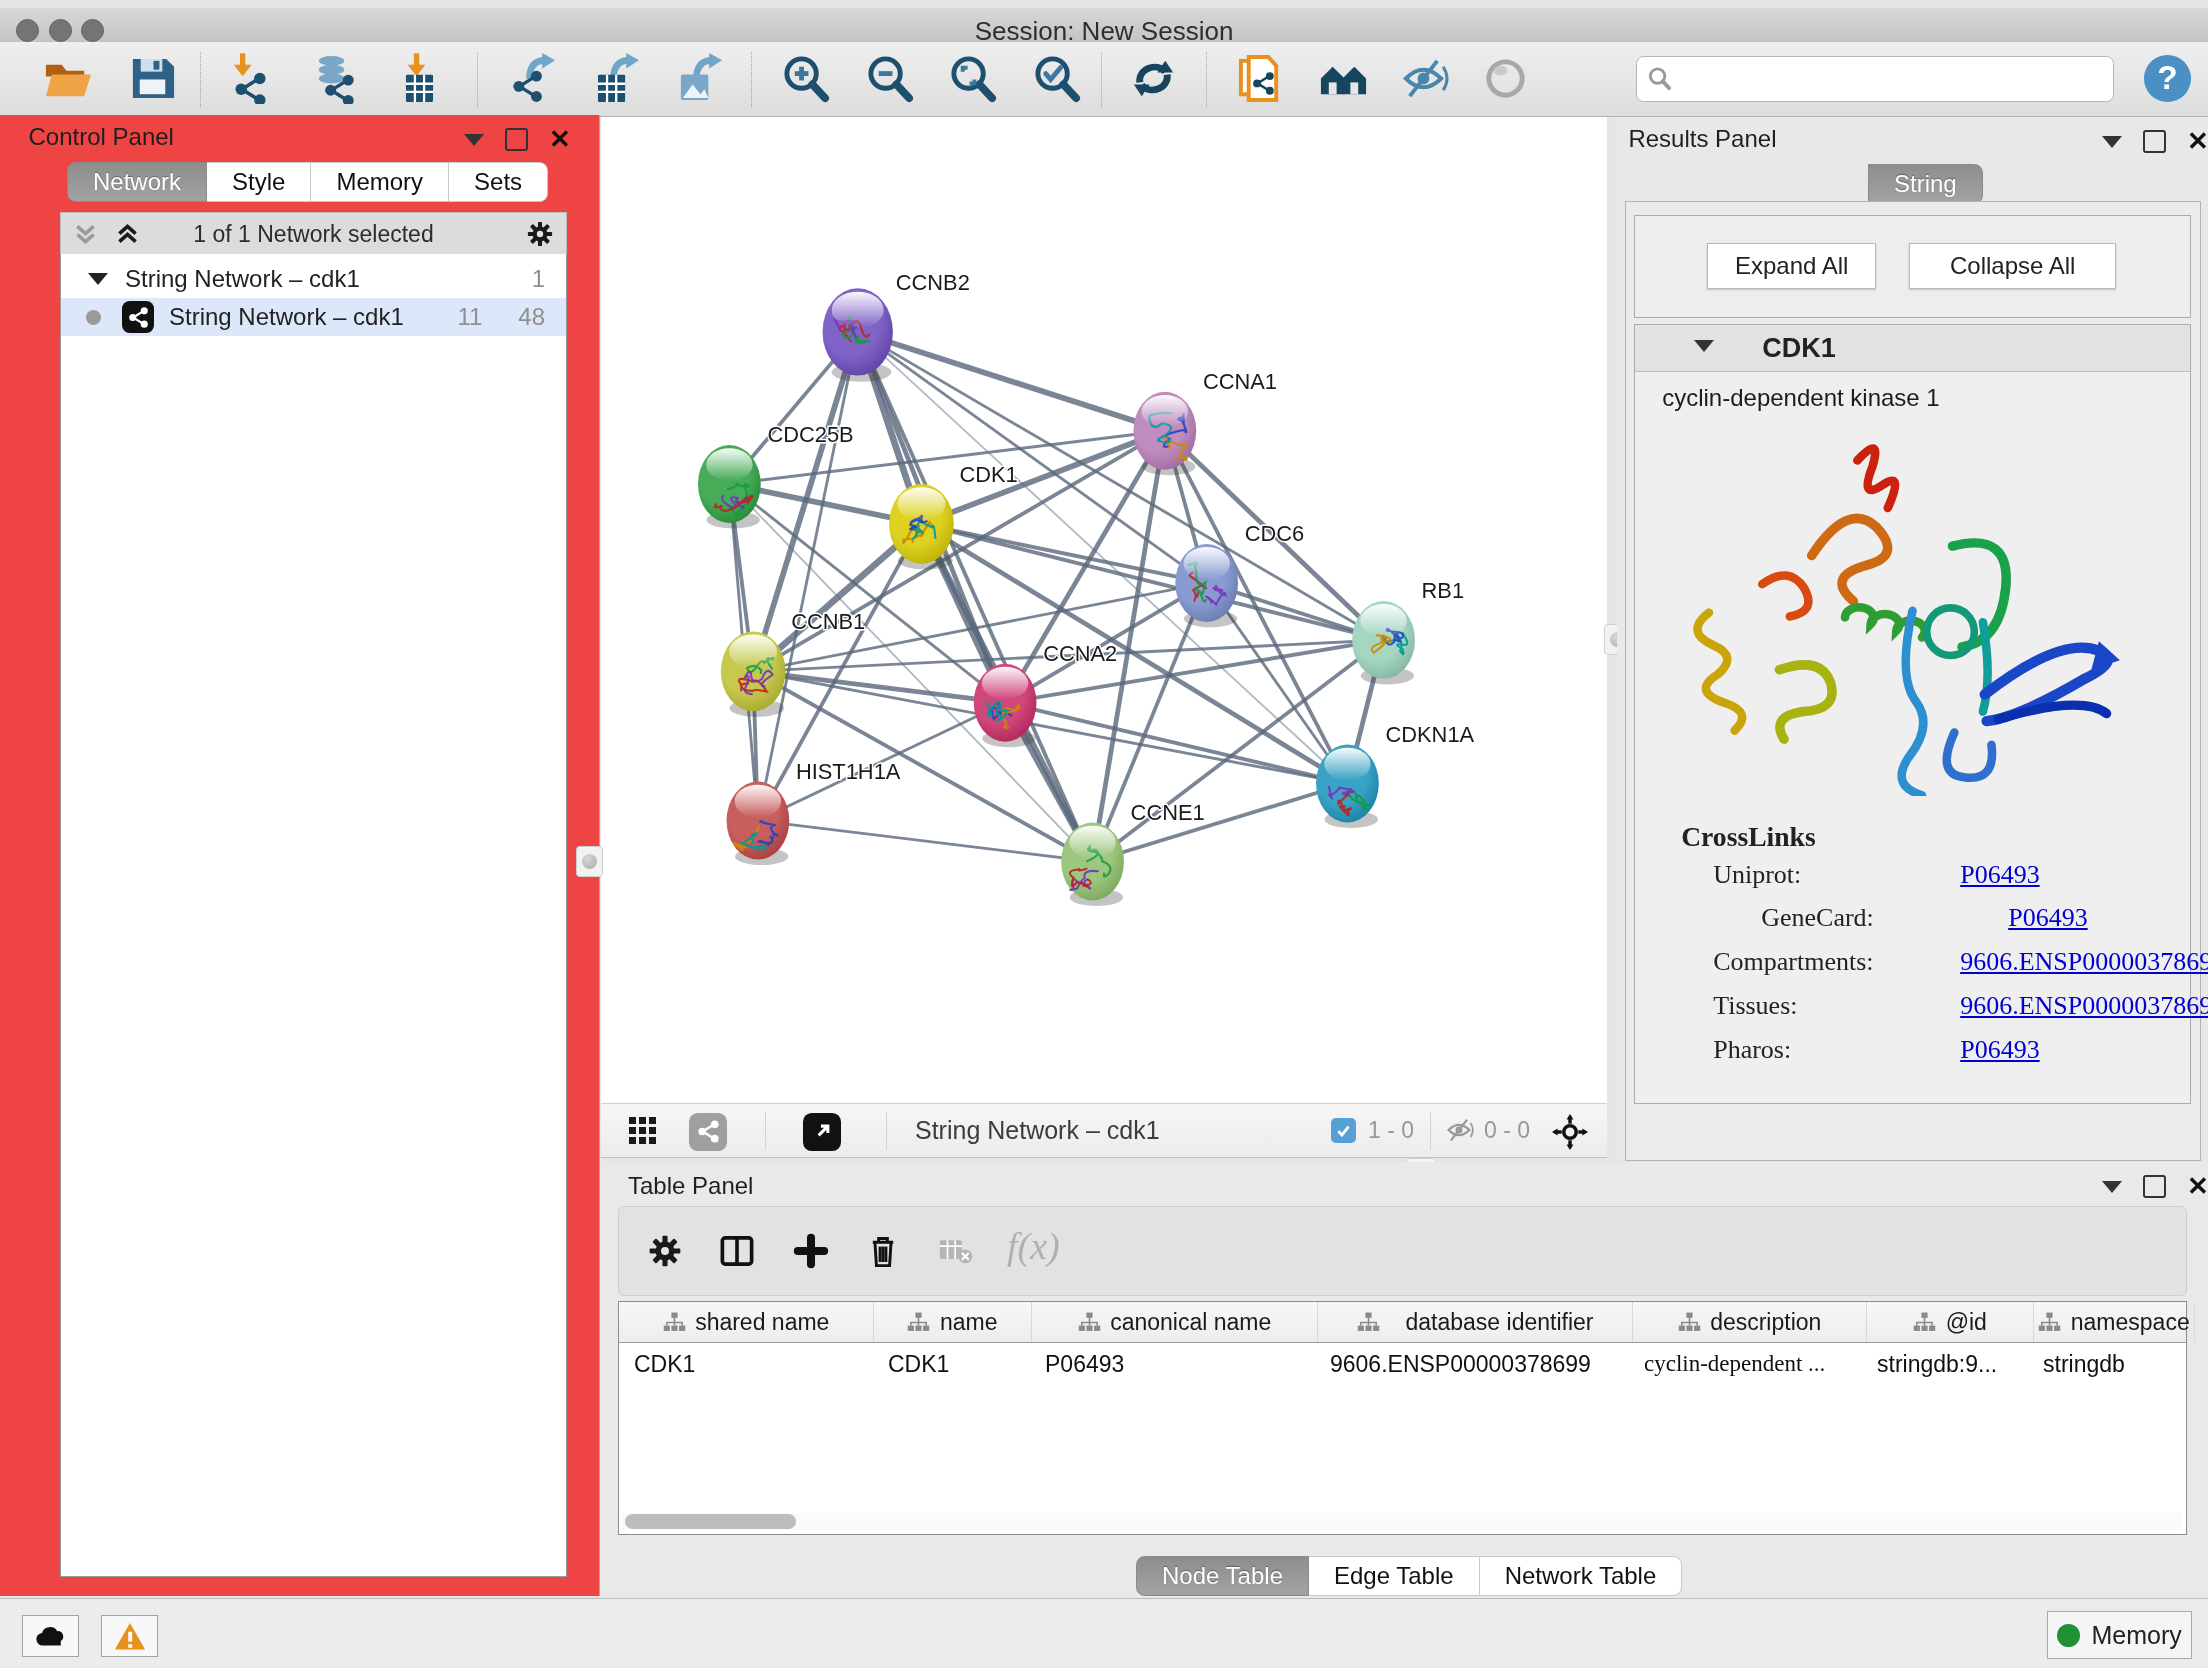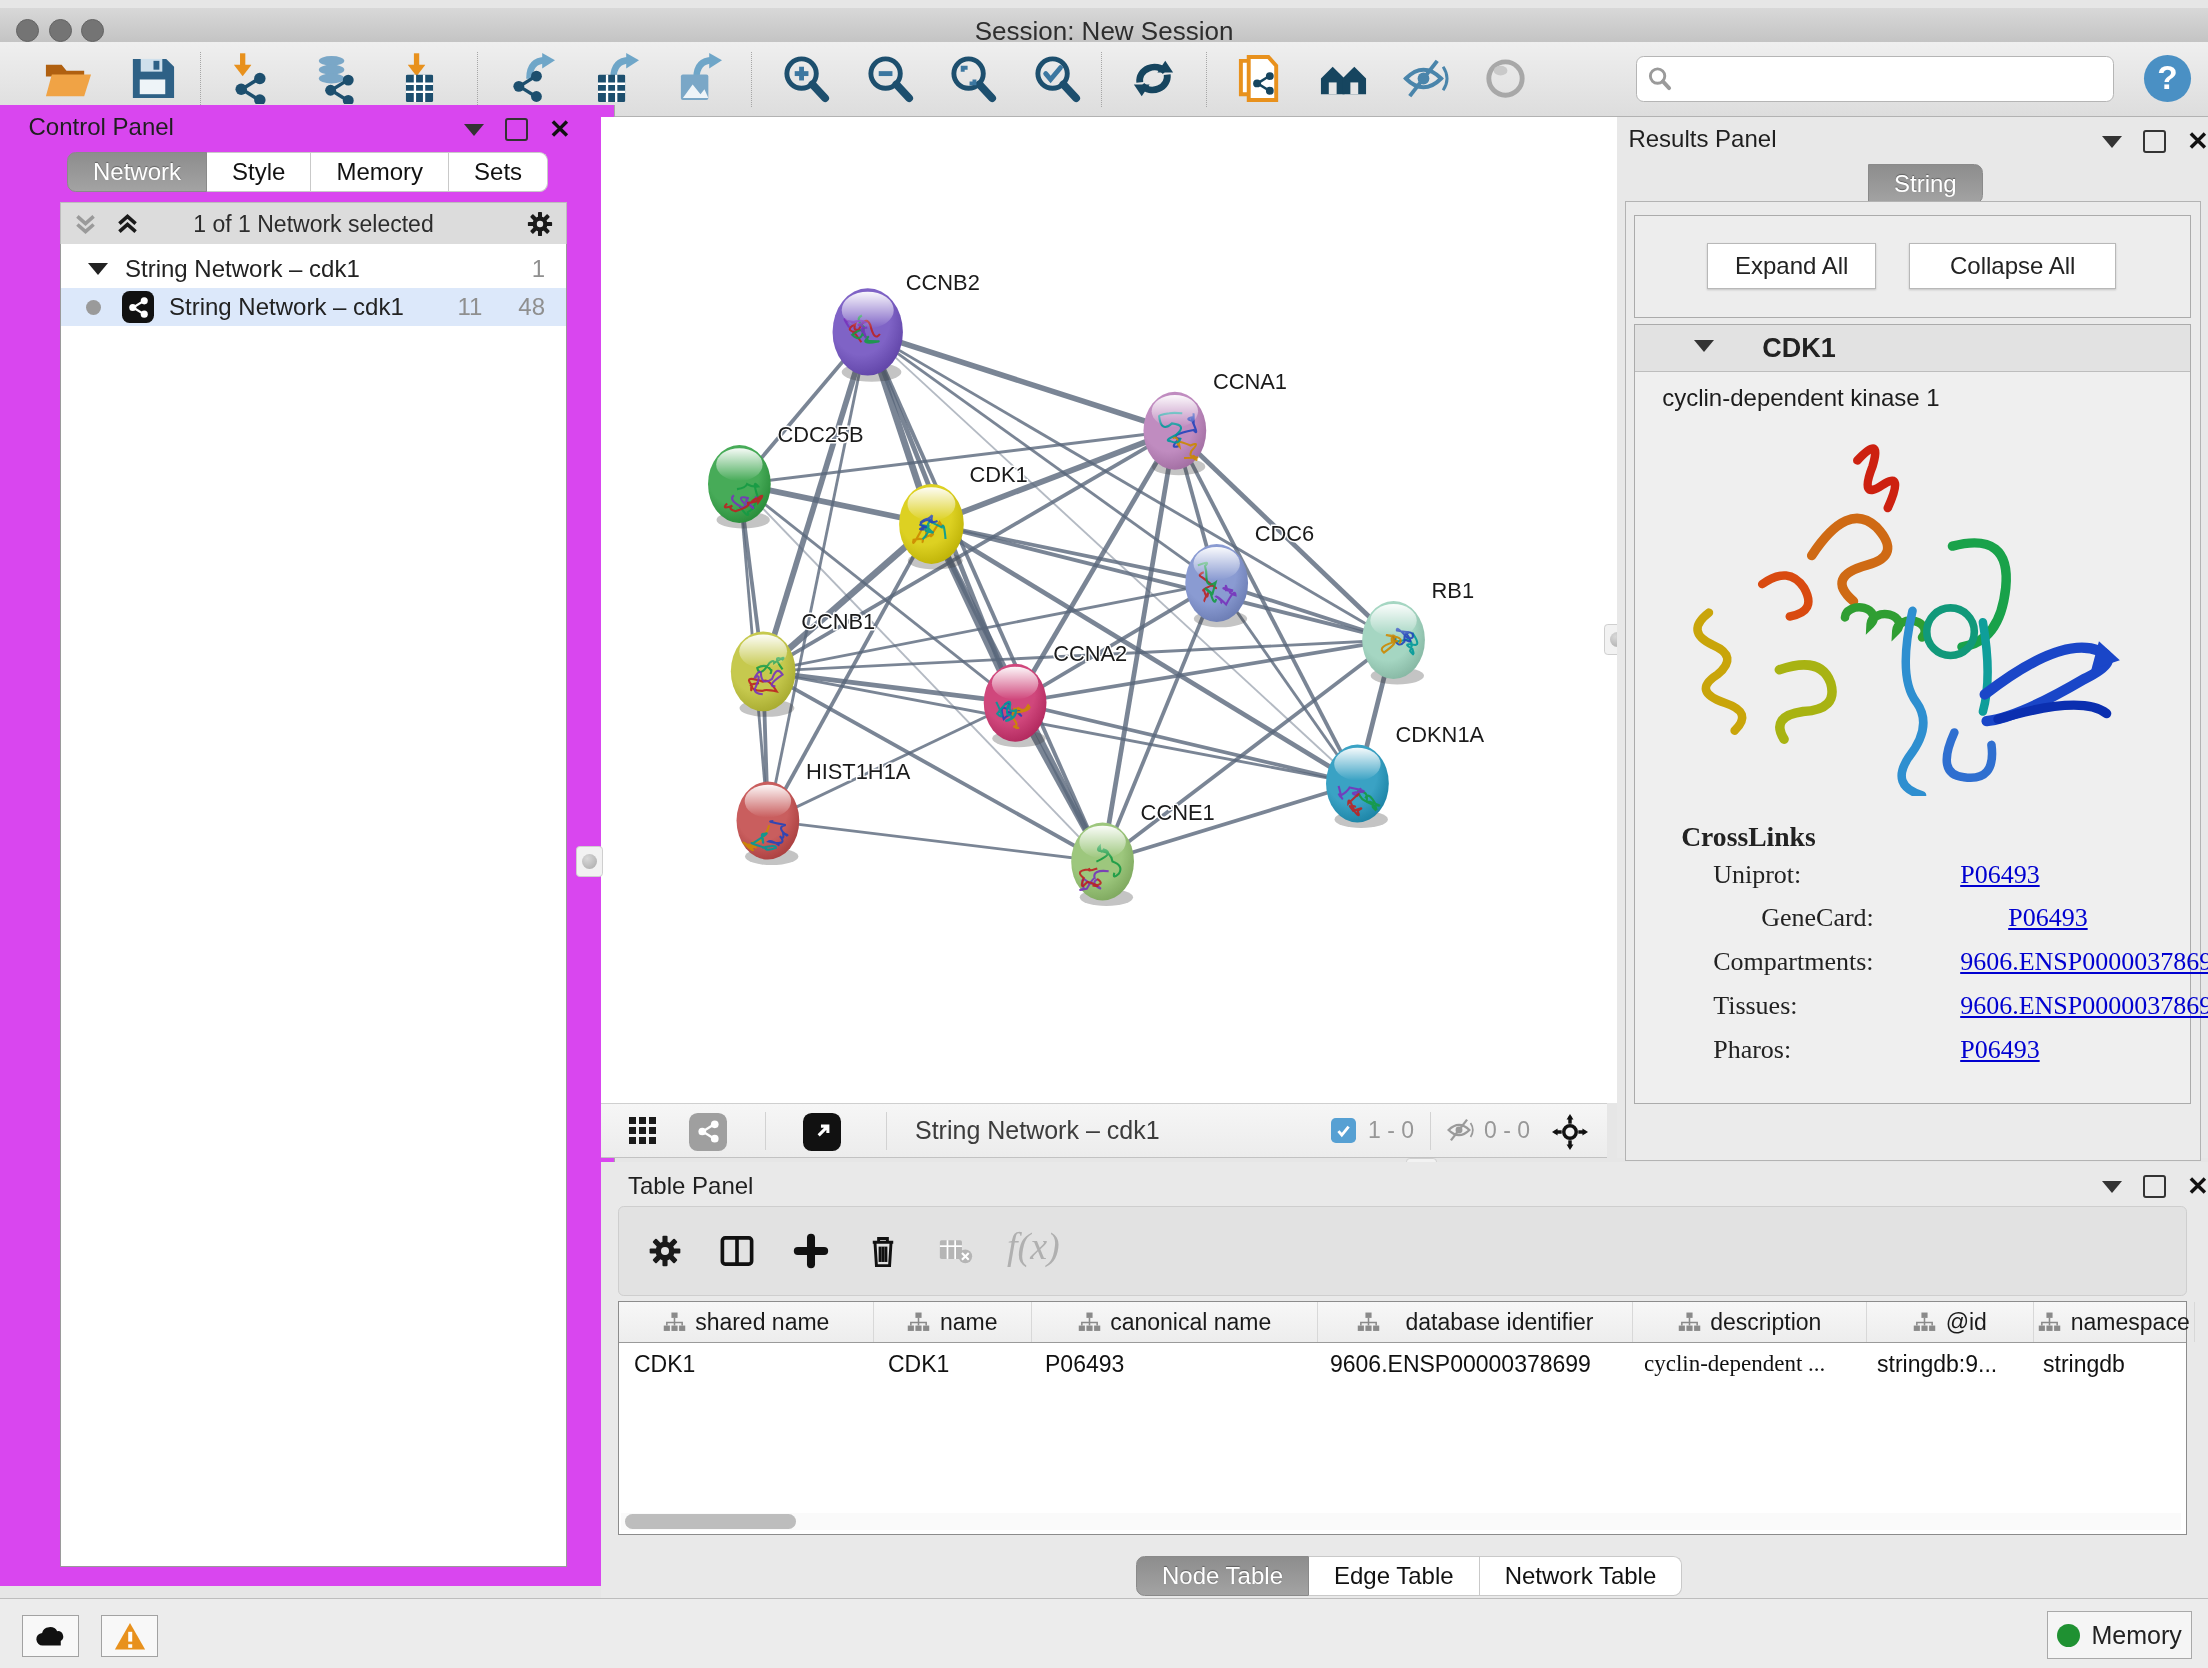--- a/index.html
+++ b/index.html
@@ -31,33 +31,33 @@
   .ph-box{width:19px;height:19px;border:2.9px solid #333;border-radius:2.9px;}
   .ph-x{font-size:26px;font-weight:bold;color:#111;line-height:19px;}
   .tabbar{display:flex;}
   .tab{height:38px;line-height:38px;padding:0 25px;background:#fff;border:1px solid #c9c9c9;
     border-left:none;font-size:24px;color:#111;text-align:center;}
   .tab:first-child{border-left:1px solid #c9c9c9;border-radius:8.6px 0 0 8.6px;}
   .tab:last-child{border-radius:0 8.6px 8.6px 0;}
   .tab.sel{background:linear-gradient(#8d8d8d,#a3a3a3);color:#fff;border-color:#8a8a8a;
     text-shadow:0 -1px 1px rgba(0,0,0,.35);}
   
-  #control-panel{left:0;top:105px;width:599px;height:1481px;background:#d946ef;
-    border-right:1.9px solid #a8a8a8;padding-left:15px;}
+  #control-panel{left:0;top:115px;width:599px;height:1481px;background:#ef4444;
+    border-right:1.9px solid #a8a8a8;}
   #cp-subheader{position:absolute;left:60px;top:97px;width:505px;height:42px;
     background:#dcdcdc;border:1px solid #bdbdbd;}
   #cp-list{position:absolute;left:60px;top:139px;width:505px;height:1322px;
     background:#fff;border:1px solid #9a9a9a;border-top:none;}
   .cp-row{position:absolute;left:0;width:100%;height:38px;display:flex;align-items:center;
     font-size:24px;}
   .cp-row .num{color:#8f8f8f;}
   .net-share-badge{width:32px;height:32px;border-radius:7.6px;background:#111;display:flex;
     align-items:center;justify-content:center;}
   
-  #network-panel{left:601px;top:117px;width:1006px;height:986px;background:#fff;padding-left:10px;}
+  #network-panel{left:601px;top:117px;width:1006px;height:986px;background:#fff;}
   #net-footer{left:601px;top:1103px;width:1006px;height:53px;
     background:linear-gradient(#f6f6f6,#ececec);border-top:1px solid #cfcfcf;
     border-bottom:1px solid #c2c2c2;}
   .nf-sep{position:absolute;top:7.6px;height:38px;border-left:1px solid #d2d2d2;}
   .nf-txt{position:absolute;top:12.4px;font-size:25px;color:#3c3c3c;}
   .nf-count{position:absolute;top:13.3px;font-size:23px;color:#979797;}
   .splitter-dot{position:absolute;width:25px;height:28.5px;background:#f2f2f2;
     border:1px solid #cfcfcf;border-radius:3.8px;display:flex;align-items:center;justify-content:center;}
   .splitter-dot::after{content:"";width:15px;height:15px;border-radius:50%;
     background:radial-gradient(circle at 35% 30%,#d8d8d8,#a9a9a9);}

